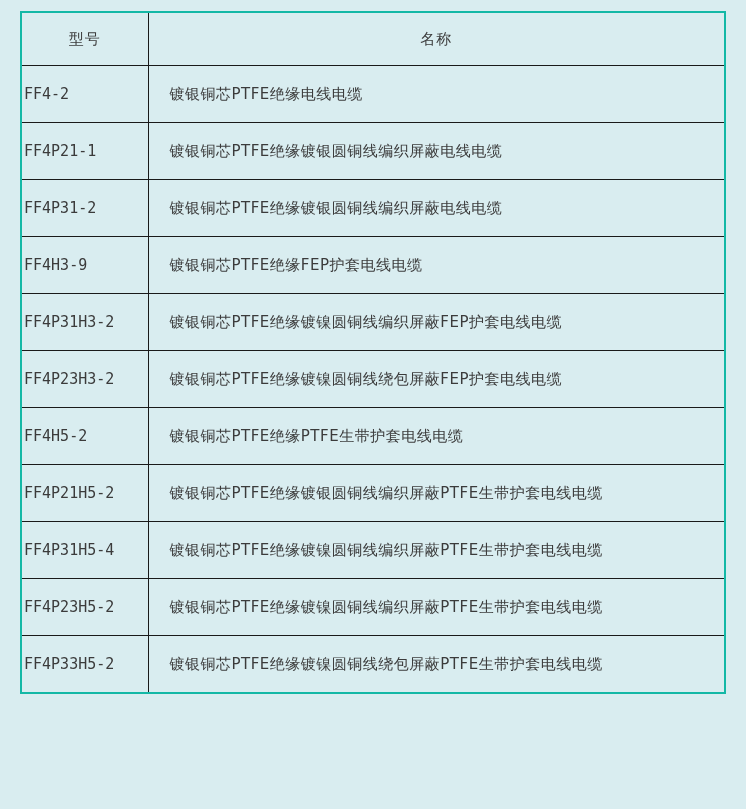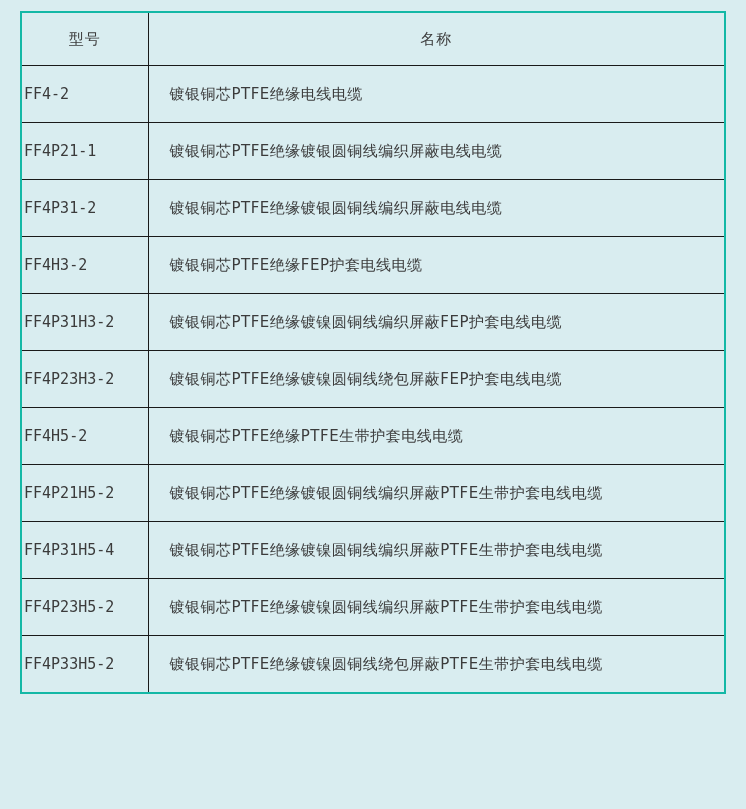--- a/index.html
+++ b/index.html
@@ -81,21 +81,21 @@
     <td class="cell-model">FF4P21-1</td>
     <td class="cell-name">镀银铜芯PTFE绝缘镀银圆铜线编织屏蔽电线电缆</td>
   </tr>
 
   <tr>
     <td class="cell-model">FF4P31-2</td>
     <td class="cell-name">镀银铜芯PTFE绝缘镀银圆铜线编织屏蔽电线电缆</td>
   </tr>
 
   <tr>
-    <td class="cell-model">FF4H3-2</td>
+    <td class="cell-model">FF4H3-9</td>
     <td class="cell-name">镀银铜芯PTFE绝缘FEP护套电线电缆</td>
   </tr>
 
 
   <tr>
     <td class="cell-model">FF4P31H3-2</td>
     <td class="cell-name">镀银铜芯PTFE绝缘镀镍圆铜线编织屏蔽FEP护套电线电缆</td>
   </tr>
 
   <tr>

